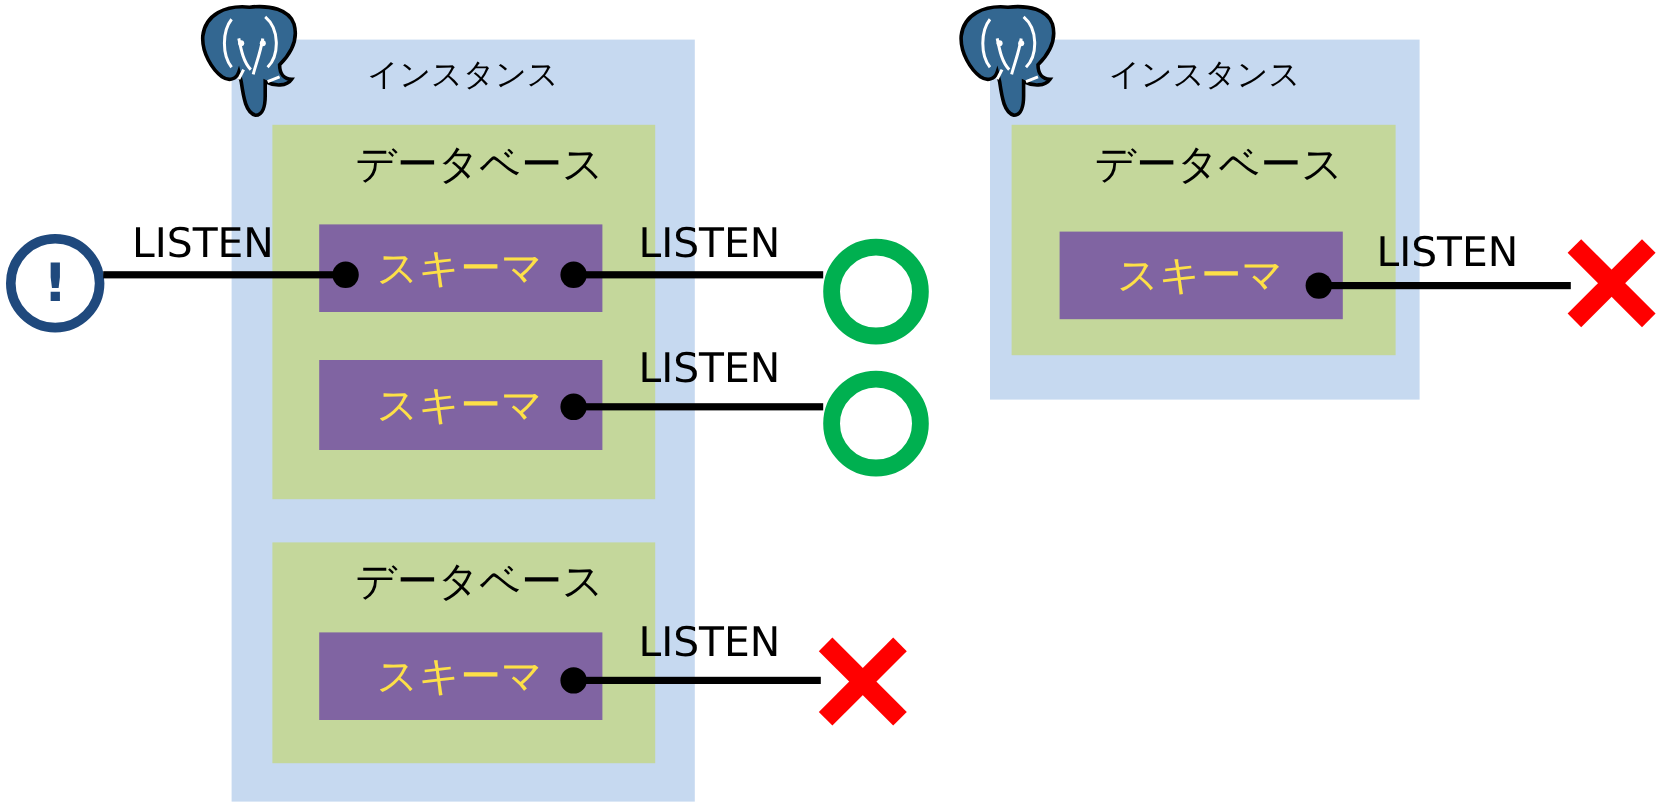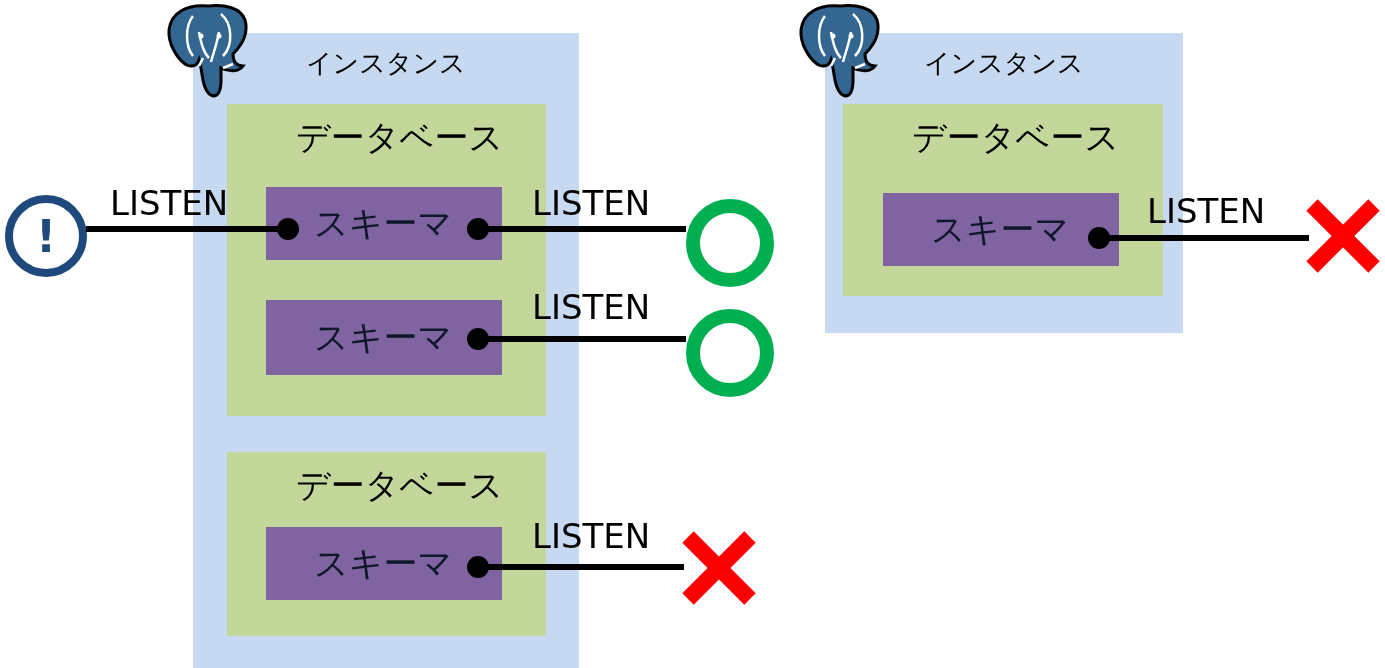--- a/index.html
+++ b/index.html
@@ -1,21 +1,21 @@
 <!DOCTYPE html>
 <html><head>
   <meta charset="utf-8">
   <style>
     html, body { margin: 0; padding: 0; background: #ffffff; }
     body { width: 1385px; height: 668px; position: relative; overflow: hidden;
            font-family: "DejaVu Sans", "Liberation Sans", sans-serif; }
     .abs { position: absolute; }
     .instance { background: #c6d9f0; }
     .database { background: #c4d79b; }
-    .schema { background: #8064a2; color: #0f172a; font-size: 34px;
+    .schema { background: #8064a2; color: #fde047; font-size: 34px;
               display: flex; align-items: center; }
     .label { color: #000; font-size: 34px; white-space: nowrap; line-height: 1; }
     .inst-label { font-size: 26px; color: #000000; white-space: nowrap; line-height: 1; }
     .db-label { font-size: 34px; color: #000; white-space: nowrap; line-height: 1; text-align: center; }
     .line { background: #000; height: 6px; }
     .dot { width: 22px; height: 22px; border-radius: 50%; background: #000; }
     .ok-ring { width: 60px; height: 60px; border-radius: 50%; border: 14px solid #00b050; box-sizing: content-box; }
     .ng-cross { width: 78px; height: 78px; }
     .notify-circle { width: 66px; height: 66px; border-radius: 50%; border: 8px solid #1f497d;
                      color: #1f497d; font-weight: bold; font-size: 44px; display: flex;

